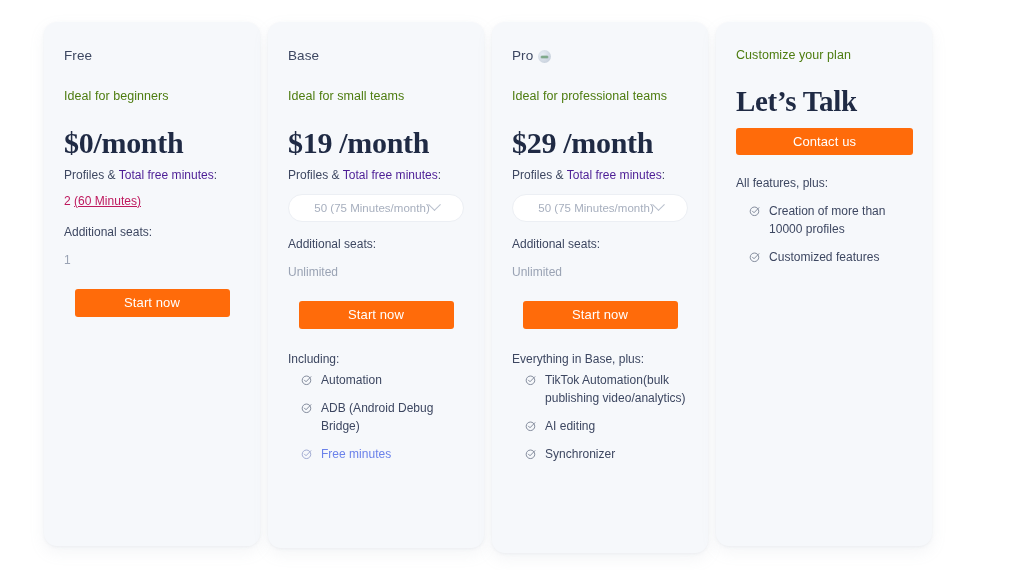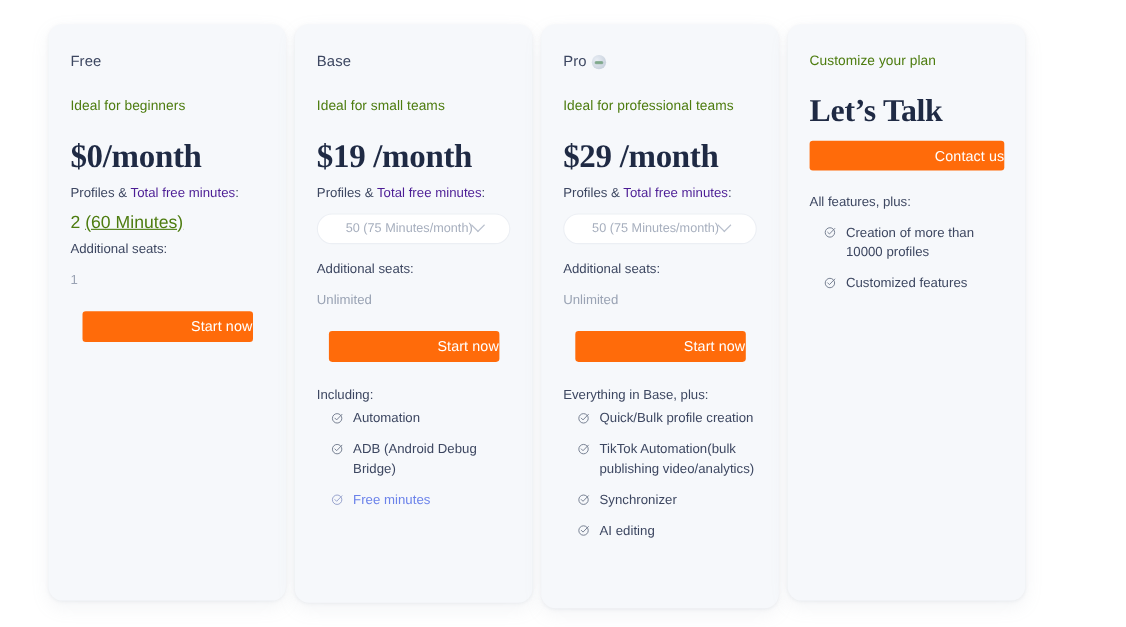--- a/index.html
+++ b/index.html
@@ -78,23 +78,23 @@
   .profiles-label {
     font-size: 12px;
     color: #3d4761;
     margin-bottom: 12px;
     letter-spacing: .02px;
   }
   .profiles-label .link {
     color: #4c1d95;
   }
   .free-profiles-value {
-    font-size: 16px;
-    color: #4d7c0f;
-    margin-bottom: 7px;
+    font-size: 12px;
+    color: #be185d;
+    margin-bottom: 17px;
     letter-spacing: .02px;
   }
   .free-profiles-value .u { text-decoration: underline; }
 
   .select-box {
     height: 28px;
     background: #ffffff;
     border: 1px solid #eceff4;
     border-radius: 14px;
     display: flex;
@@ -121,21 +121,21 @@
     font-size: 12px;
     color: #9aa3b4;
     margin-bottom: 22px;
     min-height: 14px;
   }
   .cta-btn {
     display: block;
     width: 100%;
     height: 28px;
     line-height: 28px;
-    text-align: right;
+    text-align: center;
     background: #ff6b0a;
     color: #ffffff;
     font-size: 13px;
     border: none;
     border-radius: 3px;
     cursor: pointer;
     font-family: "Liberation Sans", sans-serif;
     letter-spacing: .1px;
   }
   .cta-start { width: 155px; margin: 0 auto; }
@@ -249,42 +249,35 @@
     <div class="seats-label">Additional seats:</div>
     <div class="seats-value">Unlimited</div>
     <button class="cta-btn cta-start">Start now</button>
     <div class="section-label">Everything in Base, plus:</div>
     <ul class="feature-list">
       <li class="feature-item">
         <svg class="check-icon" viewBox="0 0 16 16">
             <circle cx="7.3" cy="8.4" r="5.7" fill="none" stroke="#6c7689" stroke-width="1.1"></circle>
             <path d="M4.6 8.2 L6.7 10.3 L13.2 3.6" fill="none" stroke="#6c7689" stroke-width="1.1" stroke-linecap="round" stroke-linejoin="round"></path>
           </svg>
-        <span class="ftxt">Quick/Bulk profile creation</span>
-      </li>
-      <li class="feature-item">
-        <svg class="check-icon" viewBox="0 0 16 16">
-            <circle cx="7.3" cy="8.4" r="5.7" fill="none" stroke="#6c7689" stroke-width="1.1"></circle>
-            <path d="M4.6 8.2 L6.7 10.3 L13.2 3.6" fill="none" stroke="#6c7689" stroke-width="1.1" stroke-linecap="round" stroke-linejoin="round"></path>
-          </svg>
         <span class="ftxt">TikTok Automation(bulk publishing video/analytics)</span>
       </li>
       <li class="feature-item">
         <svg class="check-icon" viewBox="0 0 16 16">
             <circle cx="7.3" cy="8.4" r="5.7" fill="none" stroke="#6c7689" stroke-width="1.1"></circle>
             <path d="M4.6 8.2 L6.7 10.3 L13.2 3.6" fill="none" stroke="#6c7689" stroke-width="1.1" stroke-linecap="round" stroke-linejoin="round"></path>
           </svg>
+        <span class="ftxt">AI editing</span>
+      </li>
+      <li class="feature-item">
+        <svg class="check-icon" viewBox="0 0 16 16">
+            <circle cx="7.3" cy="8.4" r="5.7" fill="none" stroke="#6c7689" stroke-width="1.1"></circle>
+            <path d="M4.6 8.2 L6.7 10.3 L13.2 3.6" fill="none" stroke="#6c7689" stroke-width="1.1" stroke-linecap="round" stroke-linejoin="round"></path>
+          </svg>
         <span class="ftxt">Synchronizer</span>
-      </li>
-      <li class="feature-item">
-        <svg class="check-icon" viewBox="0 0 16 16">
-            <circle cx="7.3" cy="8.4" r="5.7" fill="none" stroke="#6c7689" stroke-width="1.1"></circle>
-            <path d="M4.6 8.2 L6.7 10.3 L13.2 3.6" fill="none" stroke="#6c7689" stroke-width="1.1" stroke-linecap="round" stroke-linejoin="round"></path>
-          </svg>
-        <span class="ftxt">AI editing</span>
       </li>
     </ul>
   </div>
 
   <div class="plan-card card-custom">
     <div class="plan-tagline">Customize your plan</div>
     <div class="plan-price price-talk">Let’s Talk</div>
     <button class="cta-btn cta-contact">Contact us</button>
     <div class="section-label custom-section-label">All features, plus:</div>
     <ul class="feature-list">

